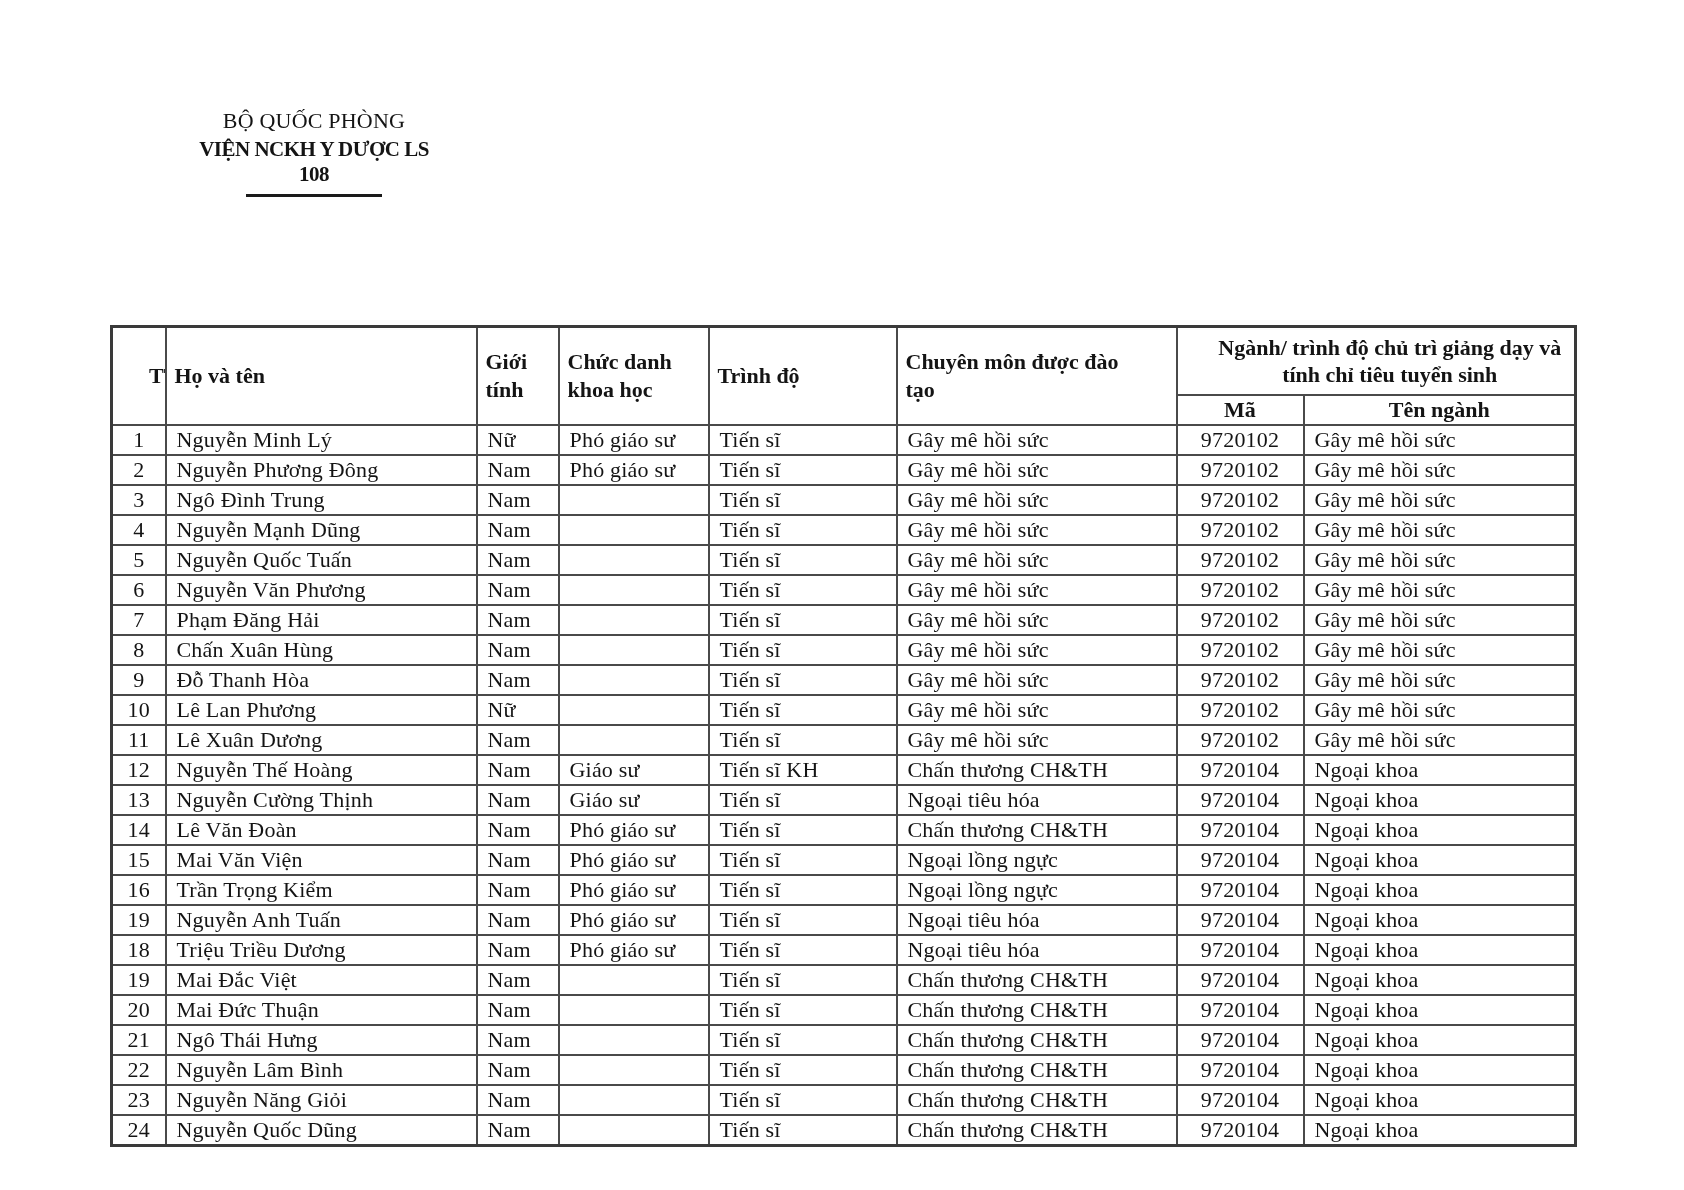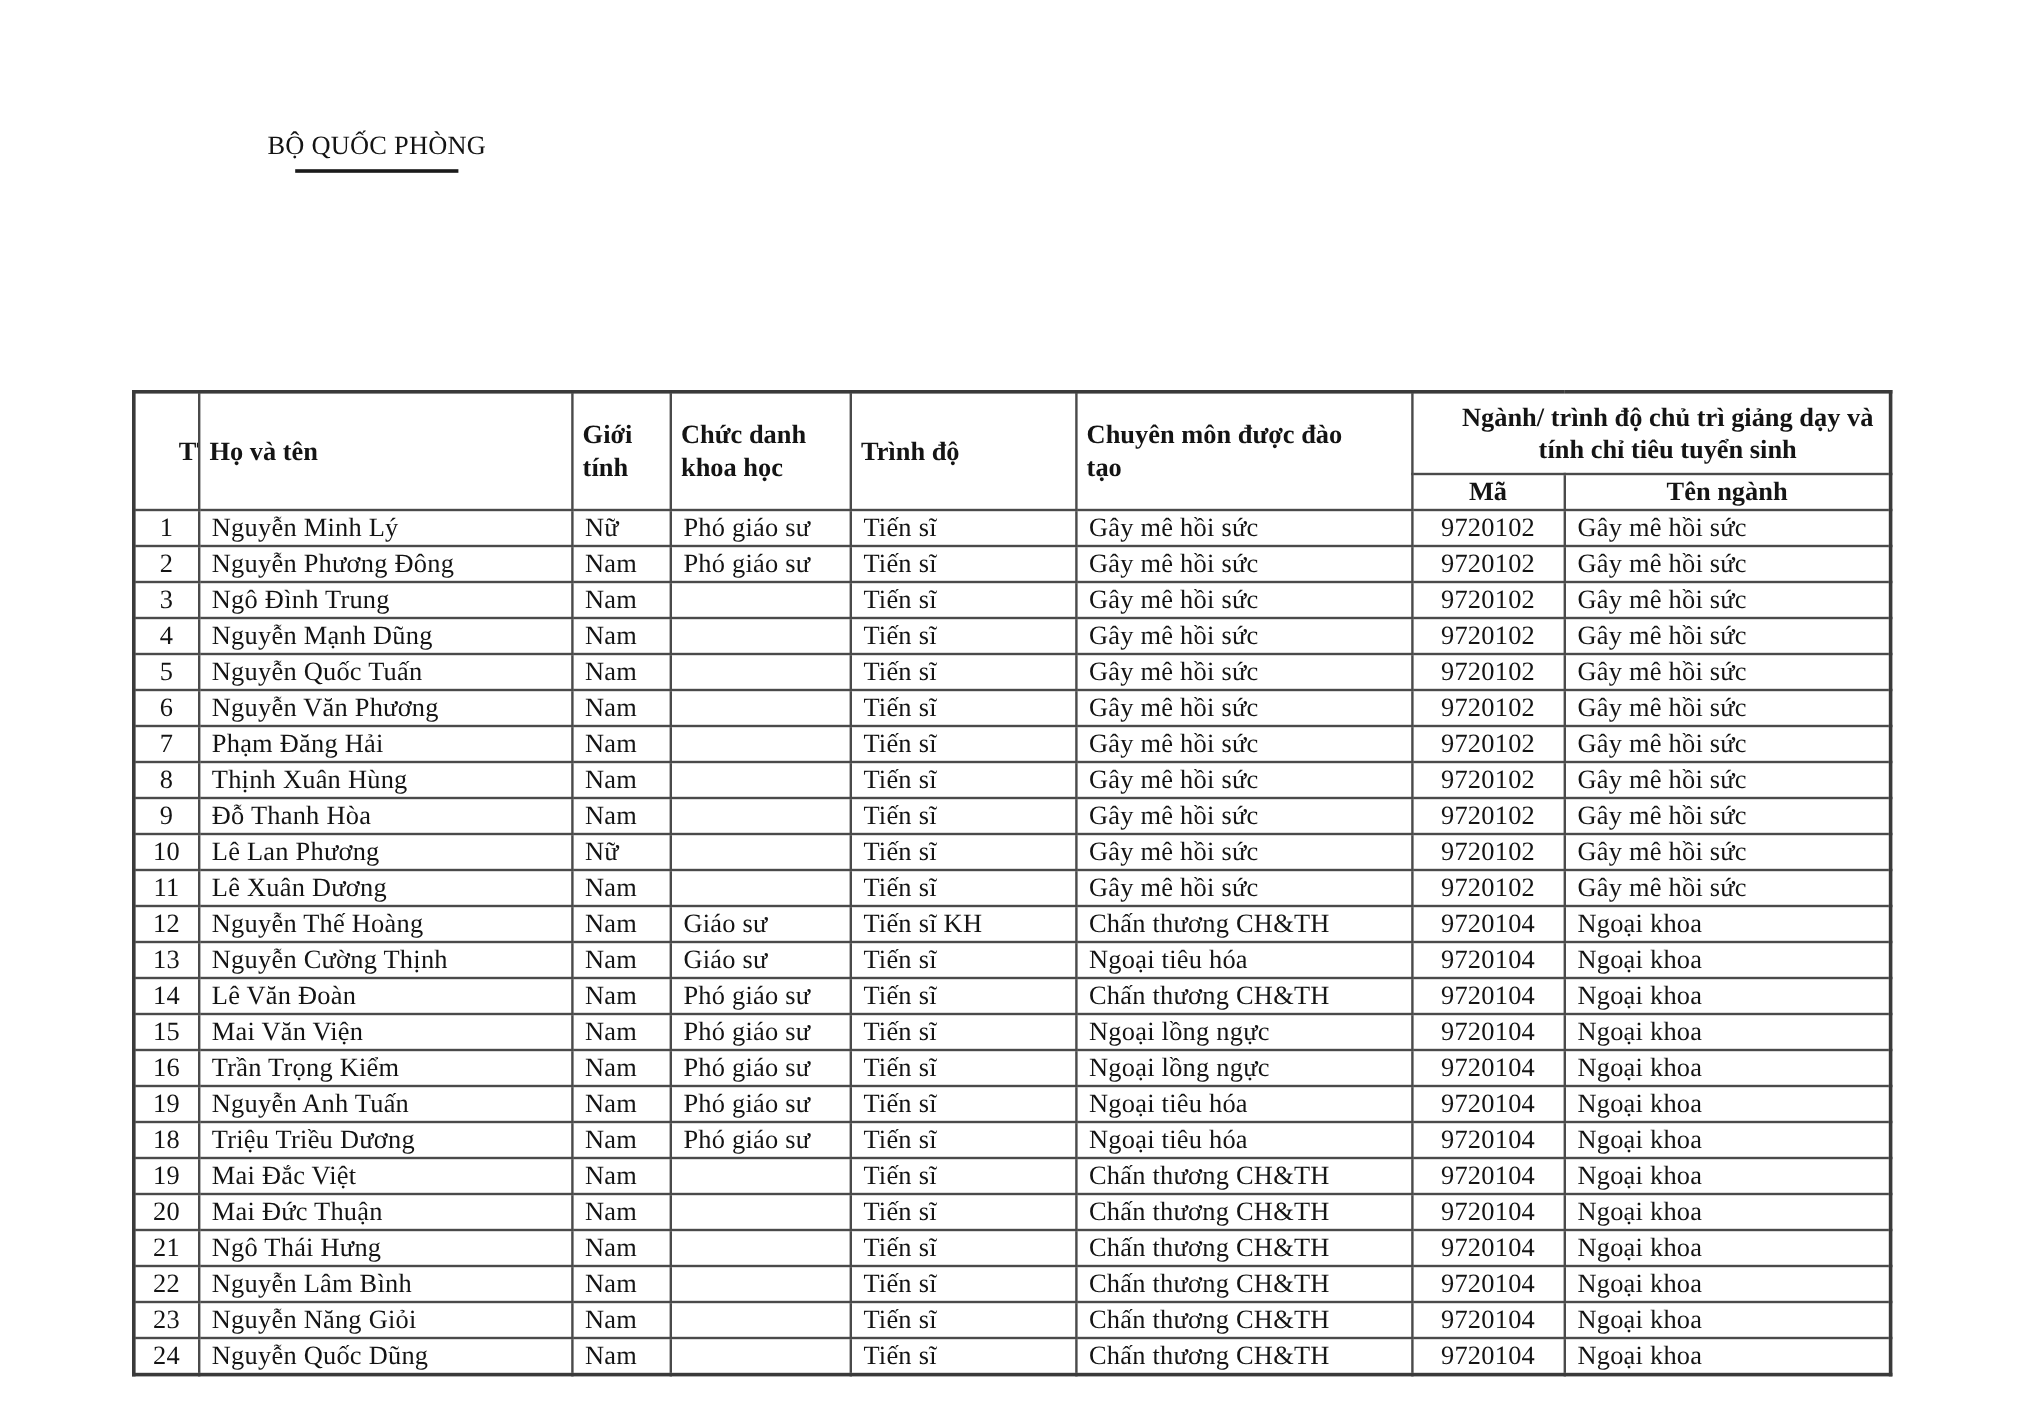--- a/index.html
+++ b/index.html
@@ -93,20 +93,21 @@
     line-height: 1.15;
     letter-spacing: 0.2px;
   }
   td.col-tt, td.col-code { text-align: center; padding: 0 2px; }
 </style>
 </head>
 <body>
 
 <div class="org-header">
   <div class="org-line1">BỘ QUỐC PHÒNG</div>
+  <div class="org-line2">VIỆN NCKH Y DƯỢC LS 108</div>
   <div class="org-rule"></div>
 </div>
 
 <div class="doc-title">
 </div>
 
 <div class="table-wrap">
   <table>
     <colgroup>
       <col style="width:54px">
@@ -199,21 +200,21 @@
           <td class="col-name">Phạm Đăng Hải</td>
           <td class="col-gender">Nam</td>
           <td class="col-academic-title"></td>
           <td class="col-degree">Tiến sĩ</td>
           <td class="col-specialty">Gây mê hồi sức</td>
           <td class="col-code">9720102</td>
           <td class="col-major">Gây mê hồi sức</td>
         </tr>
         <tr>
           <td class="col-tt">8</td>
-          <td class="col-name">Thịnh Xuân Hùng</td>
+          <td class="col-name">Chấn Xuân Hùng</td>
           <td class="col-gender">Nam</td>
           <td class="col-academic-title"></td>
           <td class="col-degree">Tiến sĩ</td>
           <td class="col-specialty">Gây mê hồi sức</td>
           <td class="col-code">9720102</td>
           <td class="col-major">Gây mê hồi sức</td>
         </tr>
         <tr>
           <td class="col-tt">9</td>
           <td class="col-name">Đỗ Thanh Hòa</td>

